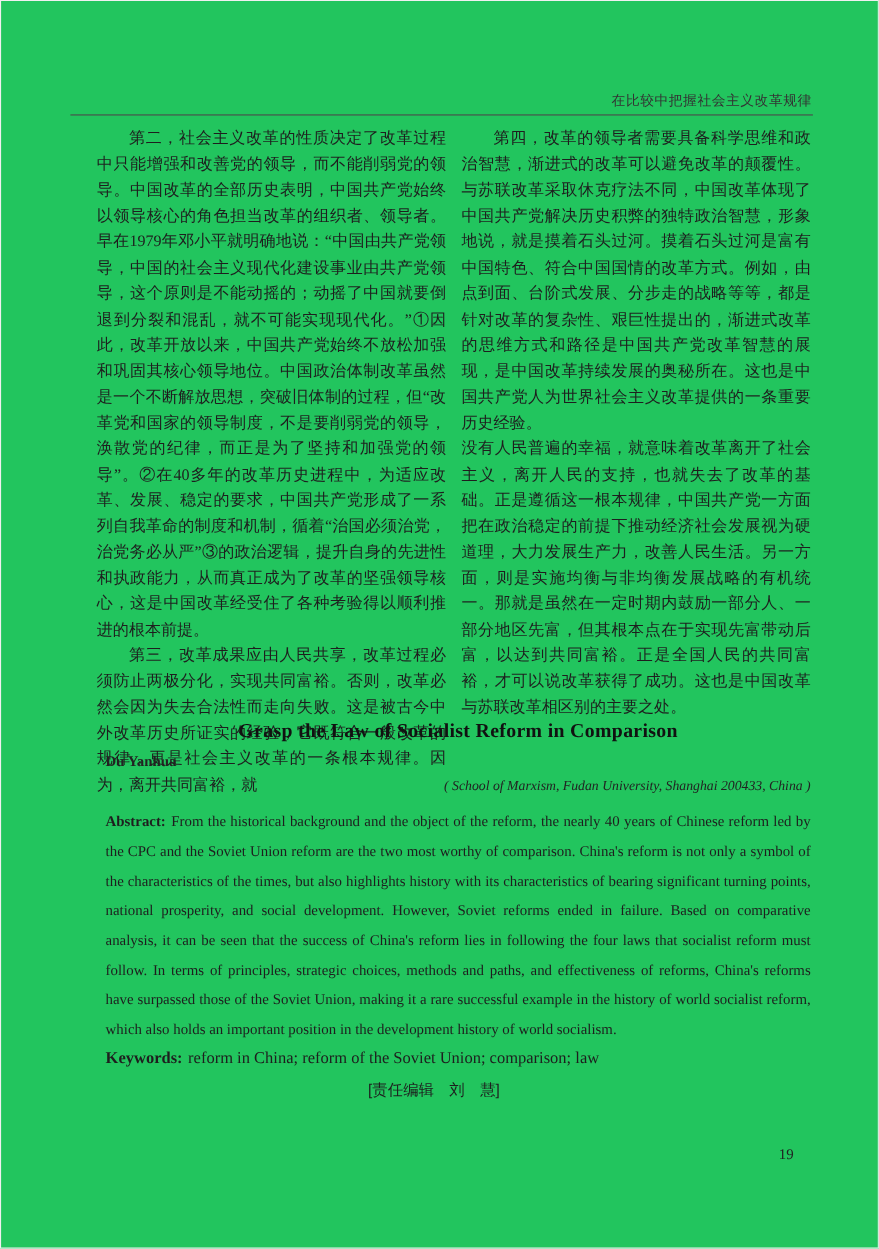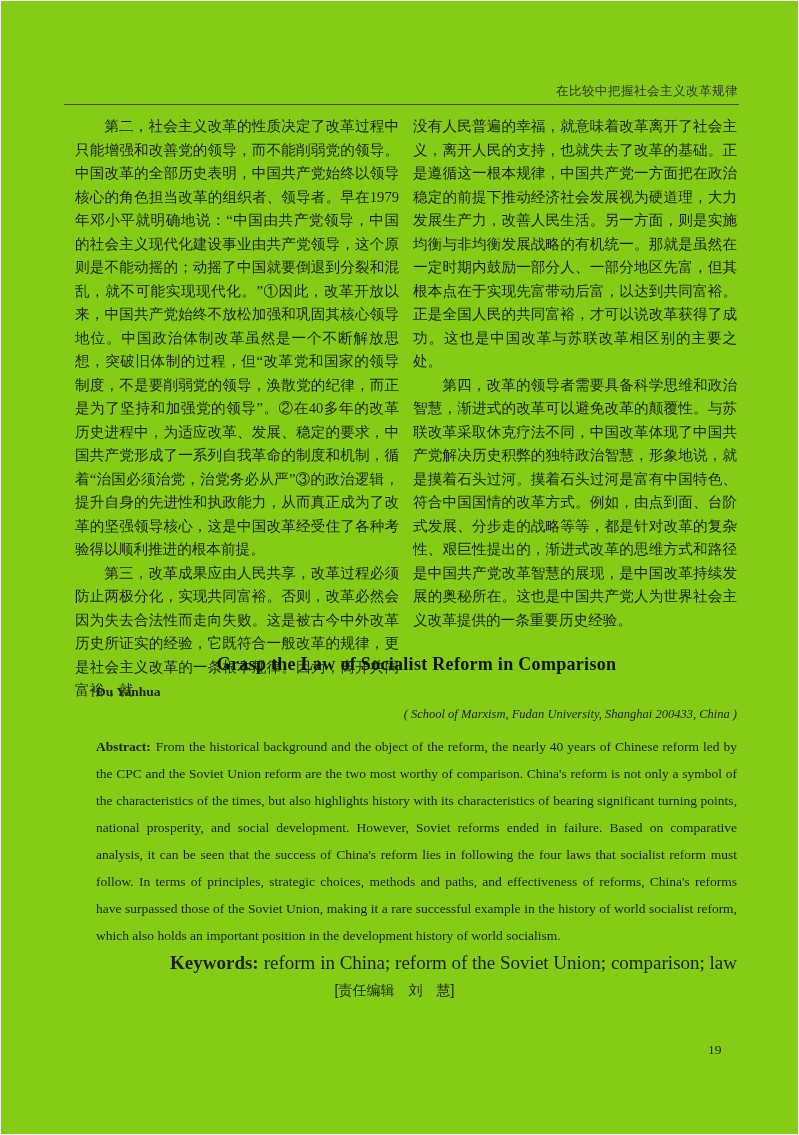--- a/index.html
+++ b/index.html
@@ -1,20 +1,20 @@
 <!DOCTYPE html>
 <html><head>
 <meta charset="utf-8">
 <style>
   html, body { margin: 0; padding: 0; background: #ffffff; }
   .page {
     position: relative;
     width: 799px;
     height: 1135px;
-    background: #84cc16;
+    background: #22c55e;
     font-family: "Liberation Serif", "DejaVu Serif", serif;
     color: #222;
     overflow: hidden;
     box-shadow: inset 0 0 0 1px #f0f0f0;
   }
   .running-title {
     position: absolute;
     top: 83px; left: 75px; right: 61px;
     text-align: right;
     font-family: "Liberation Sans", "DejaVu Sans", sans-serif;
@@ -23,21 +23,21 @@
     letter-spacing: 0.5px;
   }
   .header-rule {
     position: absolute;
     top: 104px; left: 64px; right: 60px;
     border-top: 1.5px solid #4a4a4a;
     height: 0;
   }
   .columns {
     position: absolute;
-    top: 115px; left: 75px; right: 62px;
+    top: 115px; left: 88px; right: 62px;
     display: flex;
     gap: 14px;
   }
   .col { flex: 1 1 0; min-width: 0; }
   .zh {
     margin: 0;
     font-size: 14.6px;
     line-height: 23.5px;
     text-align: justify;
     color: #1e1e1e;
@@ -71,24 +71,23 @@
   }
   .en-abstract {
     margin: 11px 0 0 0;
     font-size: 13.5px;
     line-height: 27px;
     text-align: justify;
     color: #1e1e1e;
   }
   .en-keywords {
     margin: 0;
-    font-size: 19px;
+    font-size: 15px;
     line-height: 27px;
     color: #1e1e1e;
-    text-align: right;
   }
   .lbl { font-weight: bold; font-style: normal; margin-right: 5px; }
   .editor-note {
     margin-top: 6px;
     text-align: center;
     padding-right: 44px;
     font-family: "Liberation Sans", "DejaVu Sans", sans-serif;
     font-size: 14px;
     color: #1e1e1e;
   }
@@ -122,22 +121,22 @@
   <div class="running-title">在比较中把握社会主义改革规律</div>
 
   <div class="header-rule"></div>
 
   <div class="columns">
     <div class="col">
       <p class="zh indent">第二，社会主义改革的性质决定了改革过程中只能增强和改善党的领导，而不能削弱党的领导。中国改革的全部历史表明，中国共产党始终以领导核心的角色担当改革的组织者、领导者。早在1979年邓小平就明确地说：“中国由共产党领导，中国的社会主义现代化建设事业由共产党领导，这个原则是不能动摇的；动摇了中国就要倒退到分裂和混乱，就不可能实现现代化。”①因此，改革开放以来，中国共产党始终不放松加强和巩固其核心领导地位。中国政治体制改革虽然是一个不断解放思想，突破旧体制的过程，但“改革党和国家的领导制度，不是要削弱党的领导，涣散党的纪律，而正是为了坚持和加强党的领导”。②在40多年的改革历史进程中，为适应改革、发展、稳定的要求，中国共产党形成了一系列自我革命的制度和机制，循着“治国必须治党，治党务必从严”③的政治逻辑，提升自身的先进性和执政能力，从而真正成为了改革的坚强领导核心，这是中国改革经受住了各种考验得以顺利推进的根本前提。</p>
       <p class="zh indent">第三，改革成果应由人民共享，改革过程必须防止两极分化，实现共同富裕。否则，改革必然会因为失去合法性而走向失败。这是被古今中外改革历史所证实的经验，它既符合一般改革的规律，更是社会主义改革的一条根本规律。因为，离开共同富裕，就</p>
     </div>
     <div class="col">
+      <p class="zh indent">第四，改革的领导者需要具备科学思维和政治智慧，渐进式的改革可以避免改革的颠覆性。与苏联改革采取休克疗法不同，中国改革体现了中国共产党解决历史积弊的独特政治智慧，形象地说，就是摸着石头过河。摸着石头过河是富有中国特色、符合中国国情的改革方式。例如，由点到面、台阶式发展、分步走的战略等等，都是针对改革的复杂性、艰巨性提出的，渐进式改革的思维方式和路径是中国共产党改革智慧的展现，是中国改革持续发展的奥秘所在。这也是中国共产党人为世界社会主义改革提供的一条重要历史经验。</p>
       <p class="zh">没有人民普遍的幸福，就意味着改革离开了社会主义，离开人民的支持，也就失去了改革的基础。正是遵循这一根本规律，中国共产党一方面把在政治稳定的前提下推动经济社会发展视为硬道理，大力发展生产力，改善人民生活。另一方面，则是实施均衡与非均衡发展战略的有机统一。那就是虽然在一定时期内鼓励一部分人、一部分地区先富，但其根本点在于实现先富带动后富，以达到共同富裕。正是全国人民的共同富裕，才可以说改革获得了成功。这也是中国改革与苏联改革相区别的主要之处。</p>
-      <p class="zh indent">第四，改革的领导者需要具备科学思维和政治智慧，渐进式的改革可以避免改革的颠覆性。与苏联改革采取休克疗法不同，中国改革体现了中国共产党解决历史积弊的独特政治智慧，形象地说，就是摸着石头过河。摸着石头过河是富有中国特色、符合中国国情的改革方式。例如，由点到面、台阶式发展、分步走的战略等等，都是针对改革的复杂性、艰巨性提出的，渐进式改革的思维方式和路径是中国共产党改革智慧的展现，是中国改革持续发展的奥秘所在。这也是中国共产党人为世界社会主义改革提供的一条重要历史经验。</p>
     </div>
   </div>
 
   <div class="english">
     <h1 class="en-title">Grasp the Law of Socialist Reform in Comparison</h1>
     <div class="en-author">Du Yanhua</div>
     <div class="en-affil">( School of Marxism, Fudan University, Shanghai 200433, China )</div>
     <p class="en-abstract"><span class="lbl">Abstract:</span><span>From the historical background and the object of the reform, the nearly 40 years of Chinese reform led by the CPC and the Soviet Union reform are the two most worthy of comparison. China's reform is not only a symbol of the characteristics of the times, but also highlights history with its characteristics of bearing significant turning points, national prosperity, and social development. However, Soviet reforms ended in failure. Based on comparative analysis, it can be seen that the success of China's reform lies in following the four laws that socialist reform must follow. In terms of principles, strategic choices, methods and paths, and effectiveness of reforms, China's reforms have surpassed those of the Soviet Union, making it a rare successful example in the history of world socialist reform, which also holds an important position in the development history of world socialism.</span></p>
     <p class="en-keywords"><span class="lbl">Keywords:</span><span>reform in China; reform of the Soviet Union; comparison; law</span></p>
     <div class="editor-note">[责任编辑　刘　慧]</div>

